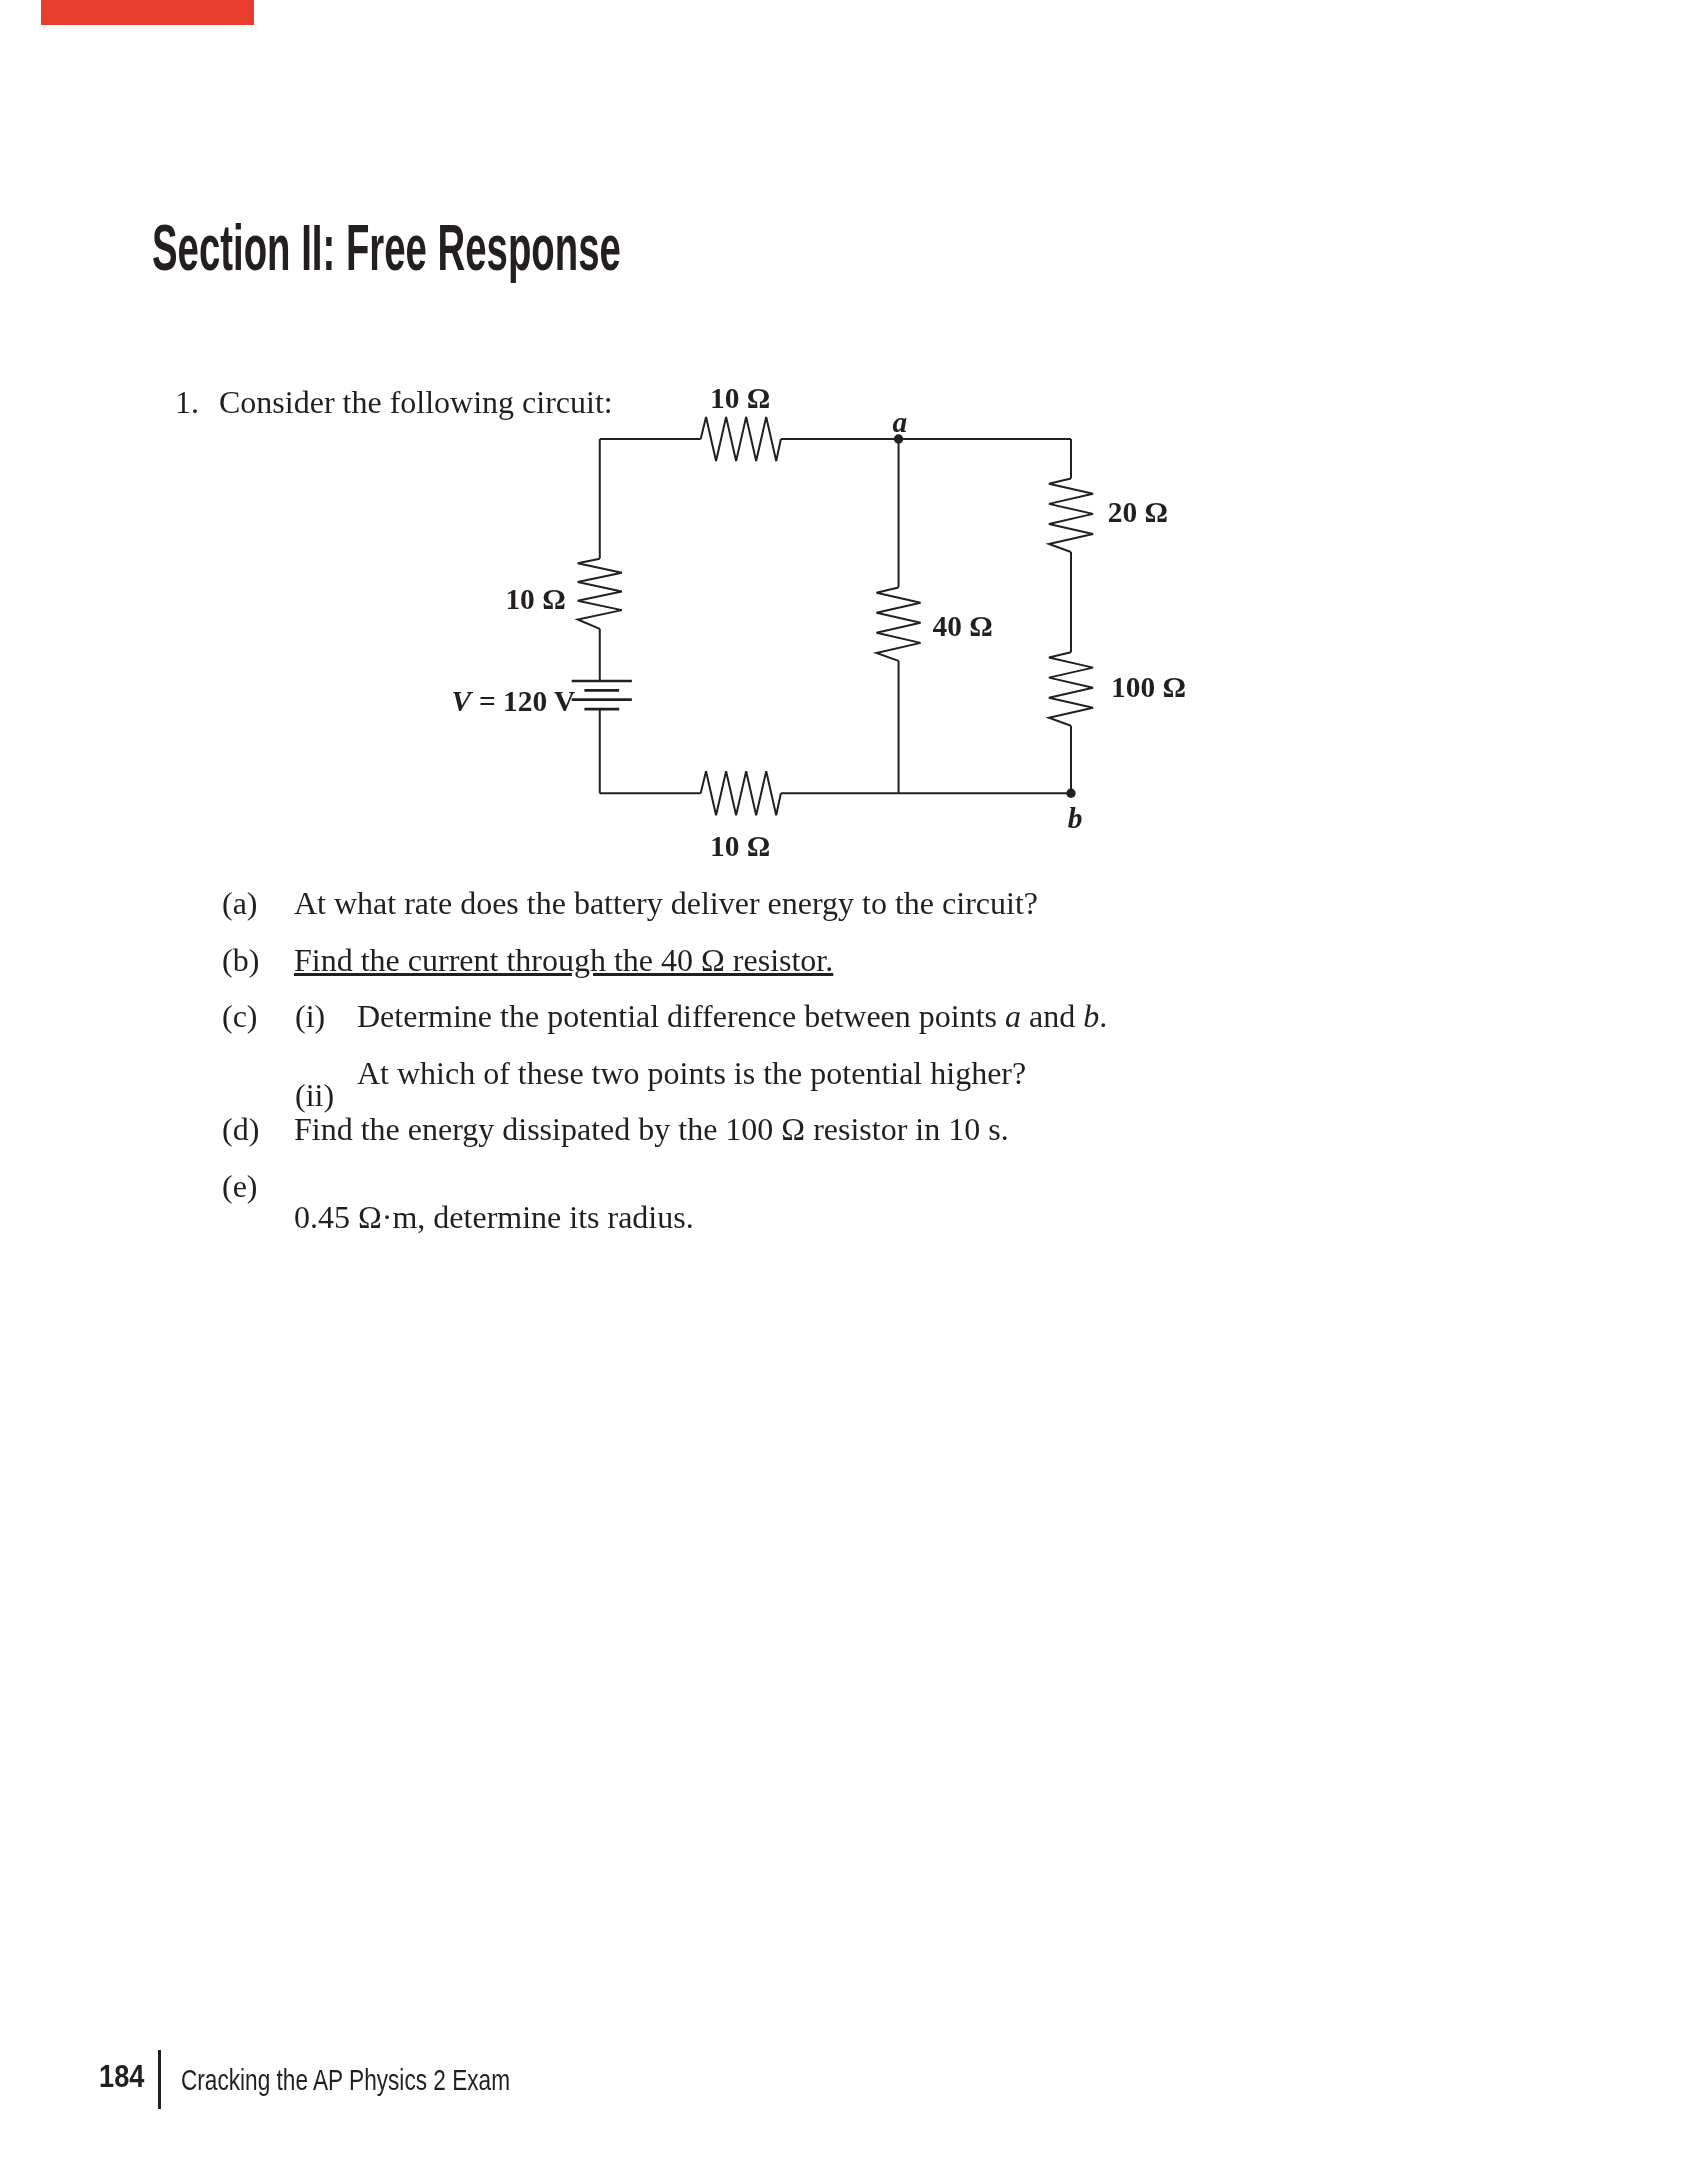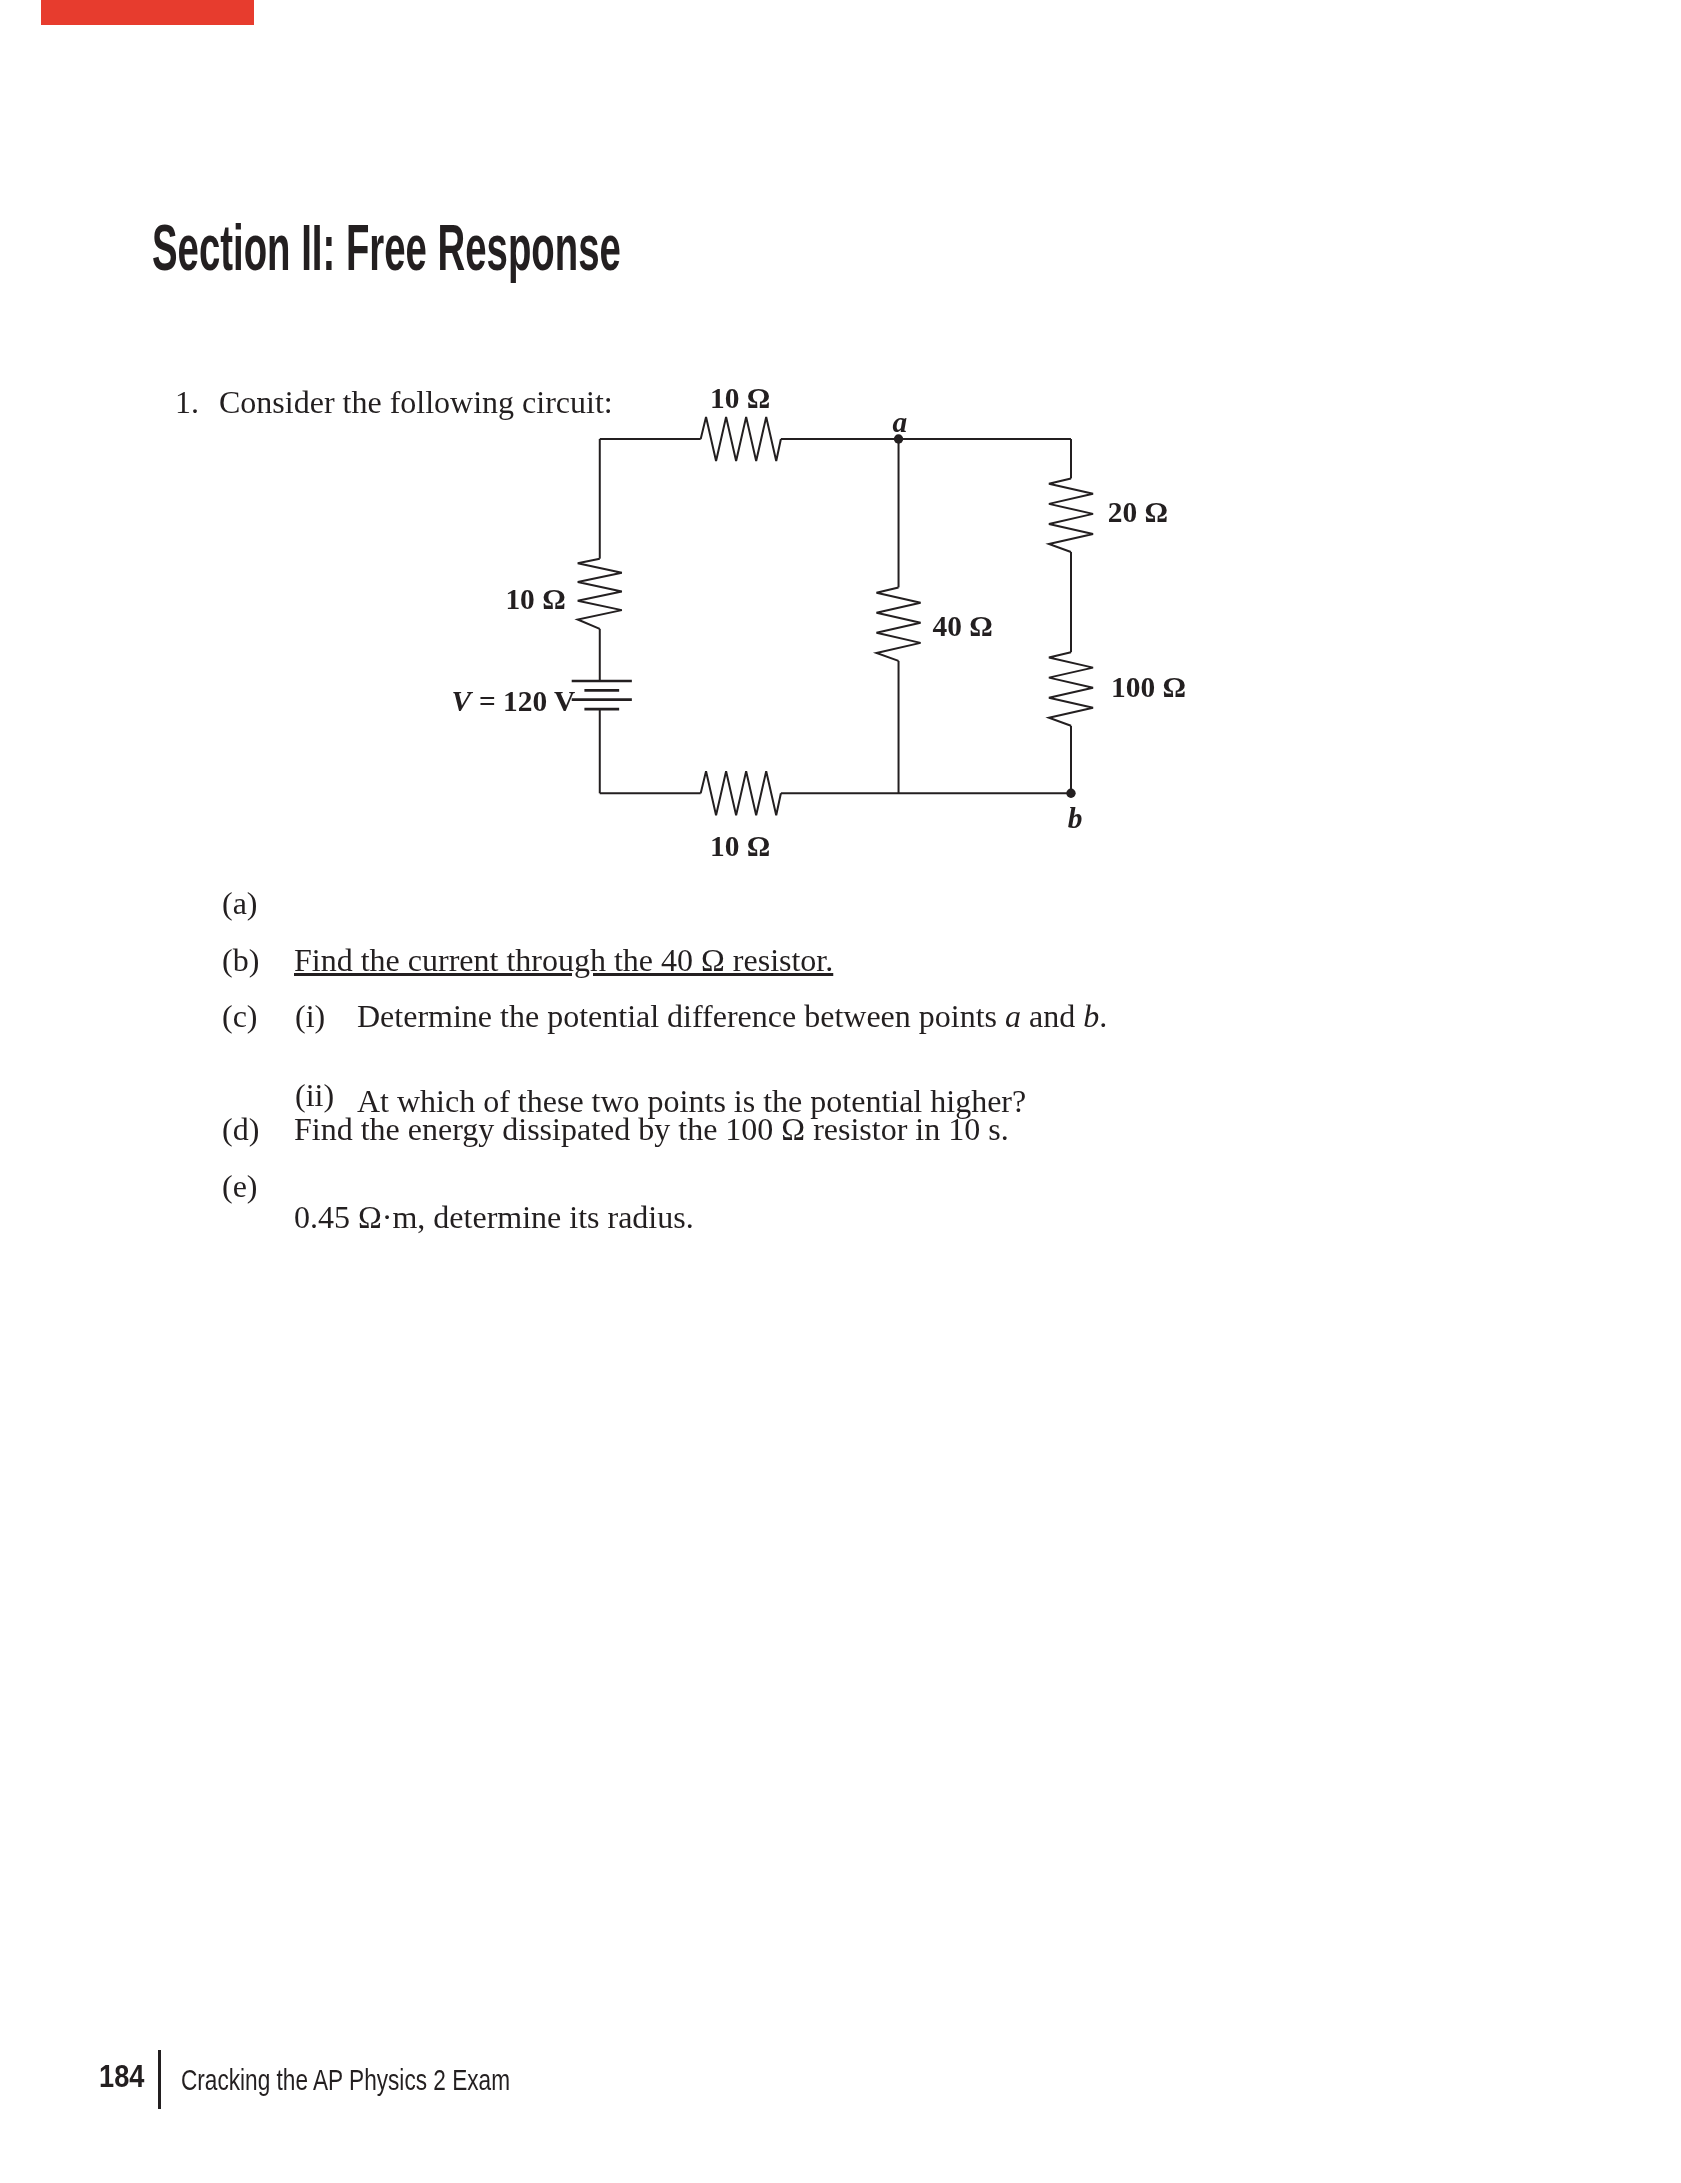--- a/index.html
+++ b/index.html
@@ -105,30 +105,31 @@
         <text x="1395" y="950">40 Ω</text>
         <text x="1657" y="780">20 Ω</text>
         <text x="1662" y="1042">100 Ω</text>
         <text x="1107" y="1280" text-anchor="middle">10 Ω</text>
         <text x="1608" y="1238" text-anchor="middle" font-style="italic">b</text>
       </g>
     </svg>
   </div>
 
   <div class="tline" style="left:222px;top:885px;">(a)</div>
+  <div class="tline" style="left:294px;top:885px;">At what rate does the battery deliver energy to the circuit?</div>
 
   <div class="tline" style="left:222px;top:942px;">(b)</div>
   <div class="tline" style="left:294px;top:942px;text-decoration:underline;">Find the current through the 40 Ω resistor.</div>
 
   <div class="tline" style="left:222px;top:998px;">(c)</div>
   <div class="tline" style="left:295px;top:998px;">(i)</div>
   <div class="tline" style="left:357px;top:998px;"><span>Determine the potential difference between points </span><span class="it">a</span><span> and </span><span class="it">b</span><span>.</span></div>
 
   <div class="tline" style="left:295px;top:1077px;">(ii)</div>
-  <div class="tline" style="left:357px;top:1055px;margin-top:28px;">At which of these two points is the potential higher?</div>
+  <div class="tline" style="left:357px;top:1055px;">At which of these two points is the potential higher?</div>
 
   <div class="tline" style="left:222px;top:1111px;">(d)</div>
   <div class="tline" style="left:294px;top:1111px;">Find the energy dissipated by the 100 Ω resistor in 10 s.</div>
 
   <div class="tline" style="left:222px;top:1168px;">(e)</div>
   <div class="tline" style="left:294px;top:1199px;">0.45 Ω·m, determine its radius.</div>
 
   <div class="footer-pagenum">184</div>
   <div class="footer-rule"></div>
   <div class="footer-title">Cracking the AP Physics 2 Exam</div>

